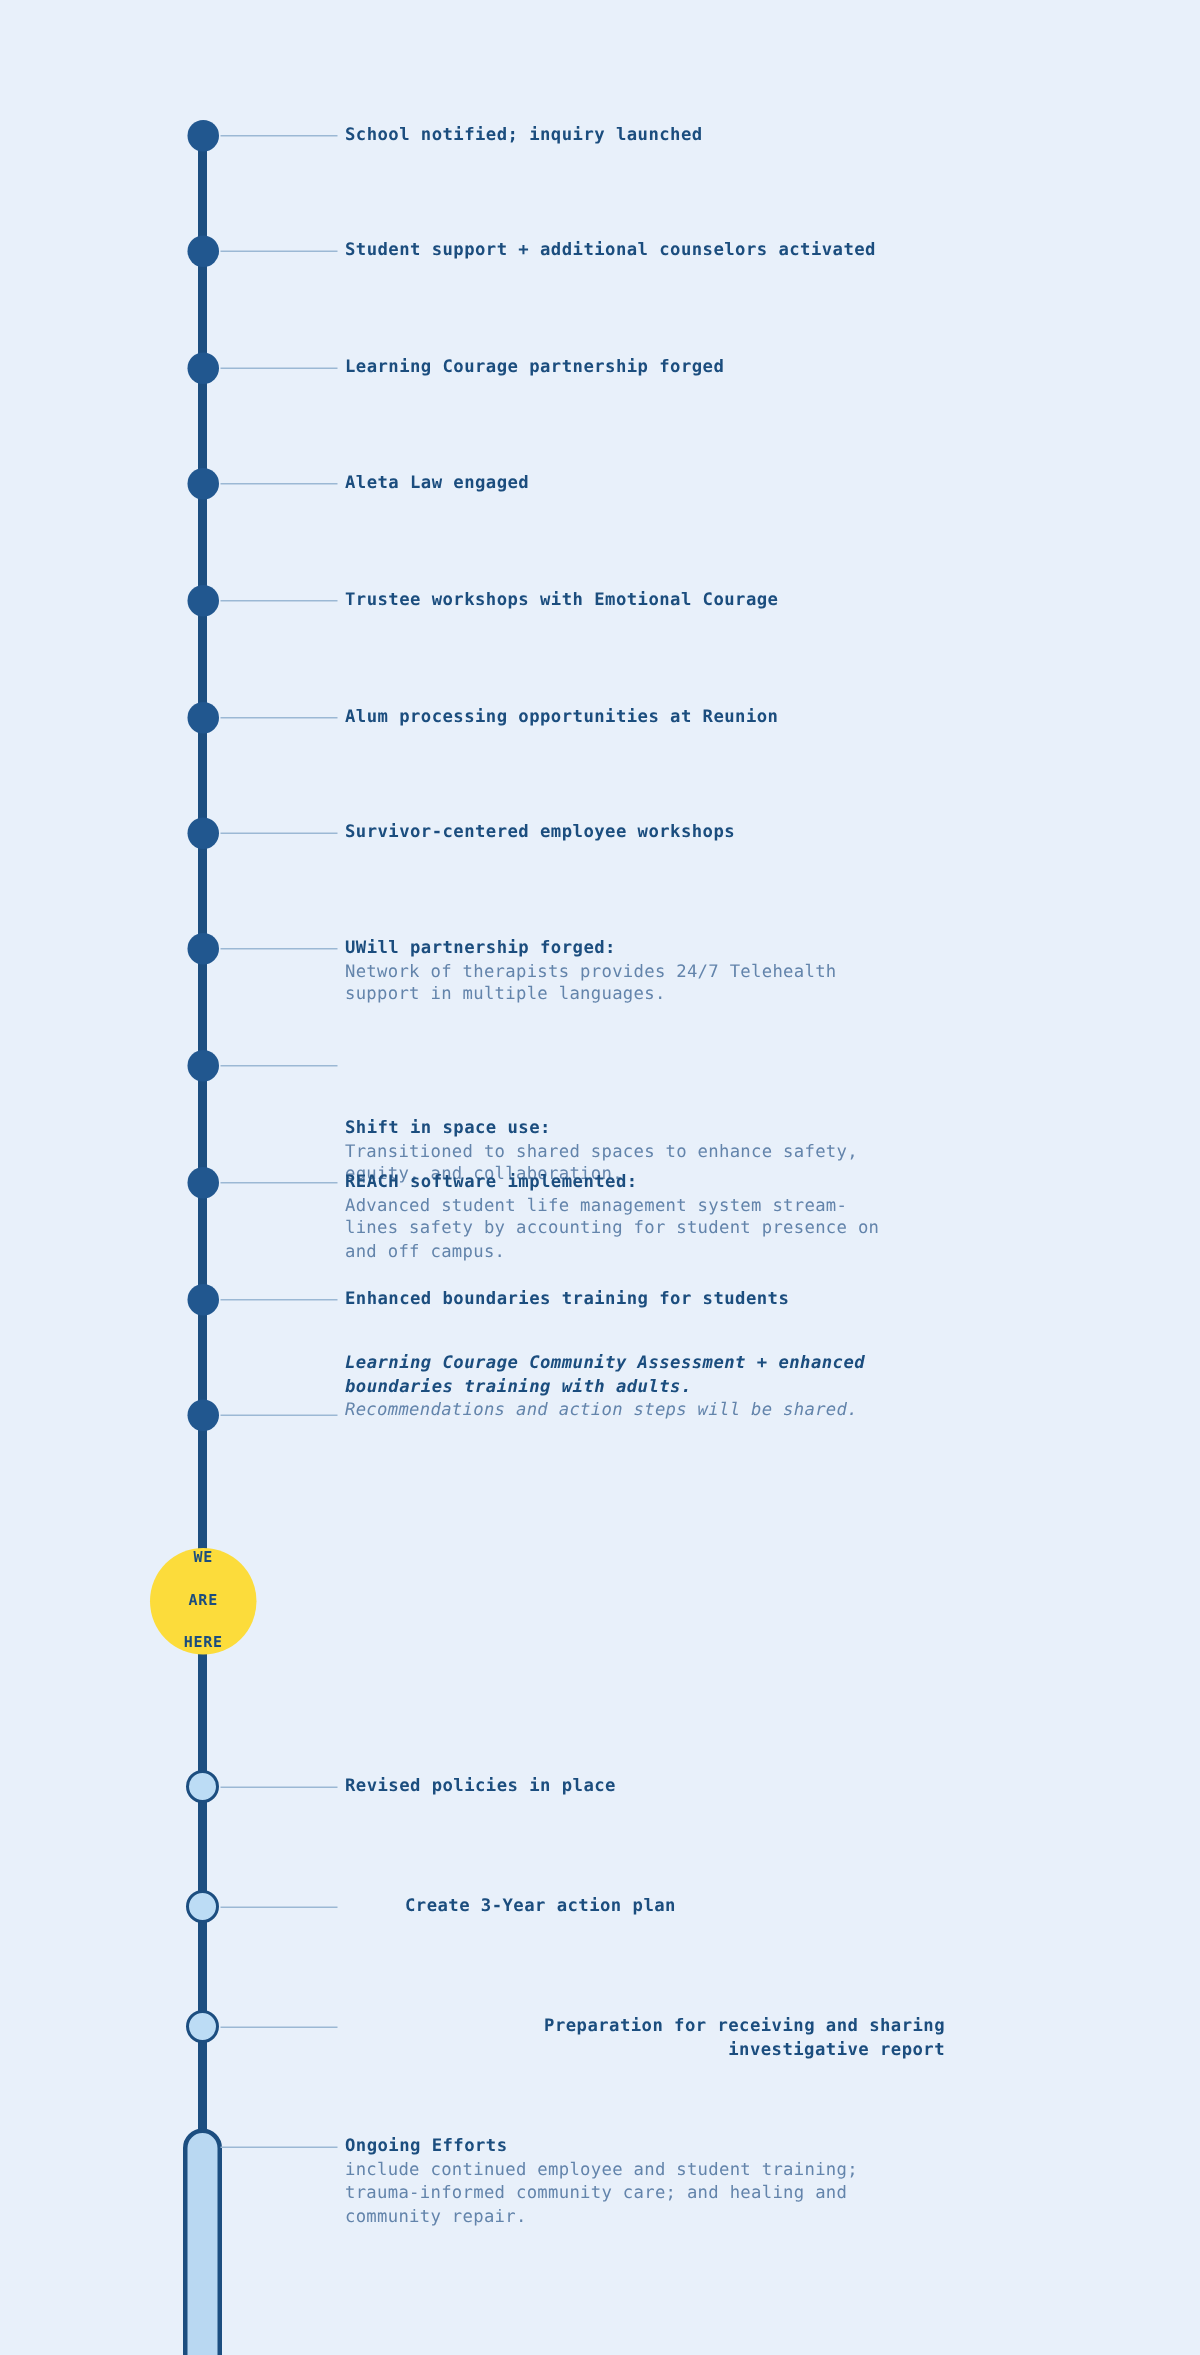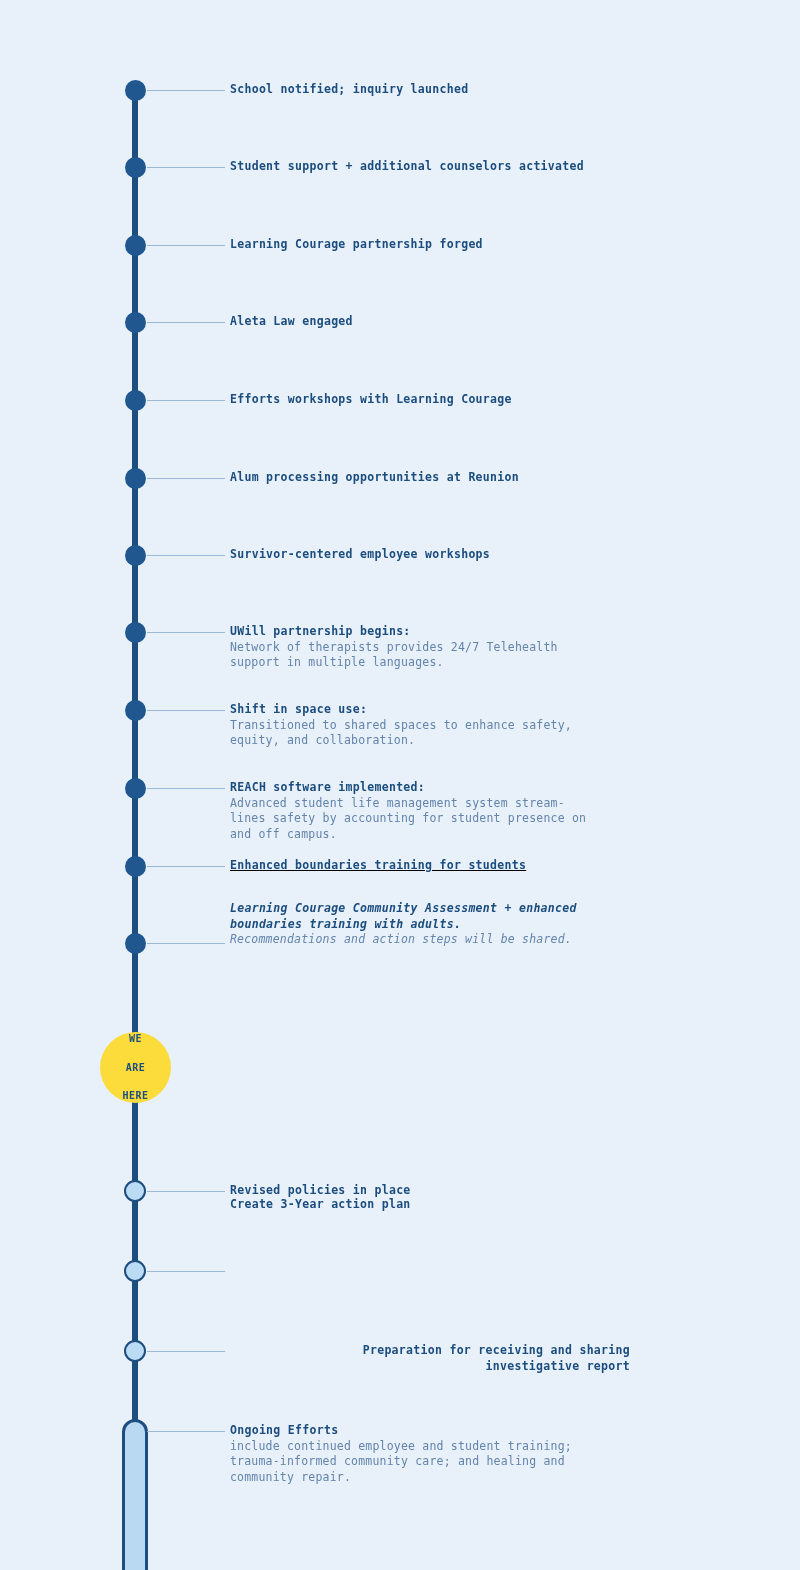--- a/index.html
+++ b/index.html
@@ -165,69 +165,69 @@
         <div class="dot" style="top: 311.5px;"></div>
         <div class="connector" style="top: 322px;"></div>
         <div class="content" style="top: 314px;">
           <p class="heading">Aleta Law engaged</p>
         </div>
       </div>
       <div class="event" style="top: 0px;">
         <div class="dot" style="top: 389.5px;"></div>
         <div class="connector" style="top: 400px;"></div>
         <div class="content" style="top: 392px;">
-          <p class="heading">Efforts workshops with Learning Courage</p>
+          <p class="heading">Trustee workshops with Emotional Courage</p>
         </div>
       </div>
       <div class="event" style="top: 0px;">
         <div class="dot" style="top: 467.5px;"></div>
         <div class="connector" style="top: 478px;"></div>
         <div class="content" style="top: 470px;">
           <p class="heading">Alum processing opportunities at Reunion</p>
         </div>
       </div>
       <div class="event" style="top: 0px;">
         <div class="dot" style="top: 544.5px;"></div>
         <div class="connector" style="top: 555px;"></div>
         <div class="content" style="top: 547px;">
           <p class="heading">Survivor-centered employee workshops</p>
         </div>
       </div>
       <div class="event" style="top: 0px;">
         <div class="dot" style="top: 621.5px;"></div>
         <div class="connector" style="top: 632px;"></div>
         <div class="content" style="top: 624px;">
-          <p class="heading">UWill partnership begins:</p>
+          <p class="heading">UWill partnership forged:</p>
           <p class="desc">Network of therapists provides 24/7 Telehealth
 support in multiple languages.</p>
         </div>
       </div>
       <div class="event" style="top: 0px;">
         <div class="dot" style="top: 699.5px;"></div>
         <div class="connector" style="top: 710px;"></div>
-        <div class="content" style="top: 702px;">
+        <div class="content" style="top: 744px;">
           <p class="heading">Shift in space use:</p>
           <p class="desc">Transitioned to shared spaces to enhance safety,
 equity, and collaboration.</p>
         </div>
       </div>
       <div class="event" style="top: 0px;">
         <div class="dot" style="top: 777.5px;"></div>
         <div class="connector" style="top: 788px;"></div>
         <div class="content" style="top: 780px;">
           <p class="heading">REACH software implemented:</p>
           <p class="desc">Advanced student life management system stream-
 lines safety by accounting for student presence on
 and off campus.</p>
         </div>
       </div>
       <div class="event" style="top: 0px;">
         <div class="dot" style="top: 855.5px;"></div>
         <div class="connector" style="top: 866px;"></div>
-        <div class="content" style="top: 858px; text-decoration: underline;">
+        <div class="content" style="top: 858px;">
           <p class="heading">Enhanced boundaries training for students</p>
         </div>
       </div>
       <div class="event" style="top: 0px;">
         <div class="dot" style="top: 932.5px;"></div>
         <div class="connector" style="top: 943px;"></div>
         <div class="content" style="top: 901px; font-style: italic;">
           <p class="heading">Learning Courage Community Assessment + enhanced
 boundaries training with adults.</p>
           <p class="desc">Recommendations and action steps will be shared.</p>
@@ -236,21 +236,21 @@
       <div class="event" style="top: 0px;">
         <div class="dot future" style="top: 1180px;"></div>
         <div class="connector" style="top: 1191px;"></div>
         <div class="content" style="top: 1183px;">
           <p class="heading">Revised policies in place</p>
         </div>
       </div>
       <div class="event" style="top: 0px;">
         <div class="dot future" style="top: 1260px;"></div>
         <div class="connector" style="top: 1271px;"></div>
-        <div class="content" style="top: 1197px;">
+        <div class="content" style="top: 1263px; margin-left: 40px;">
           <p class="heading">Create 3-Year action plan</p>
         </div>
       </div>
       <div class="event" style="top: 0px;">
         <div class="dot future" style="top: 1340px;"></div>
         <div class="connector" style="top: 1351px;"></div>
         <div class="content" style="top: 1343px; text-align: right;">
           <p class="heading">Preparation for receiving and sharing
 investigative report</p>
         </div>

